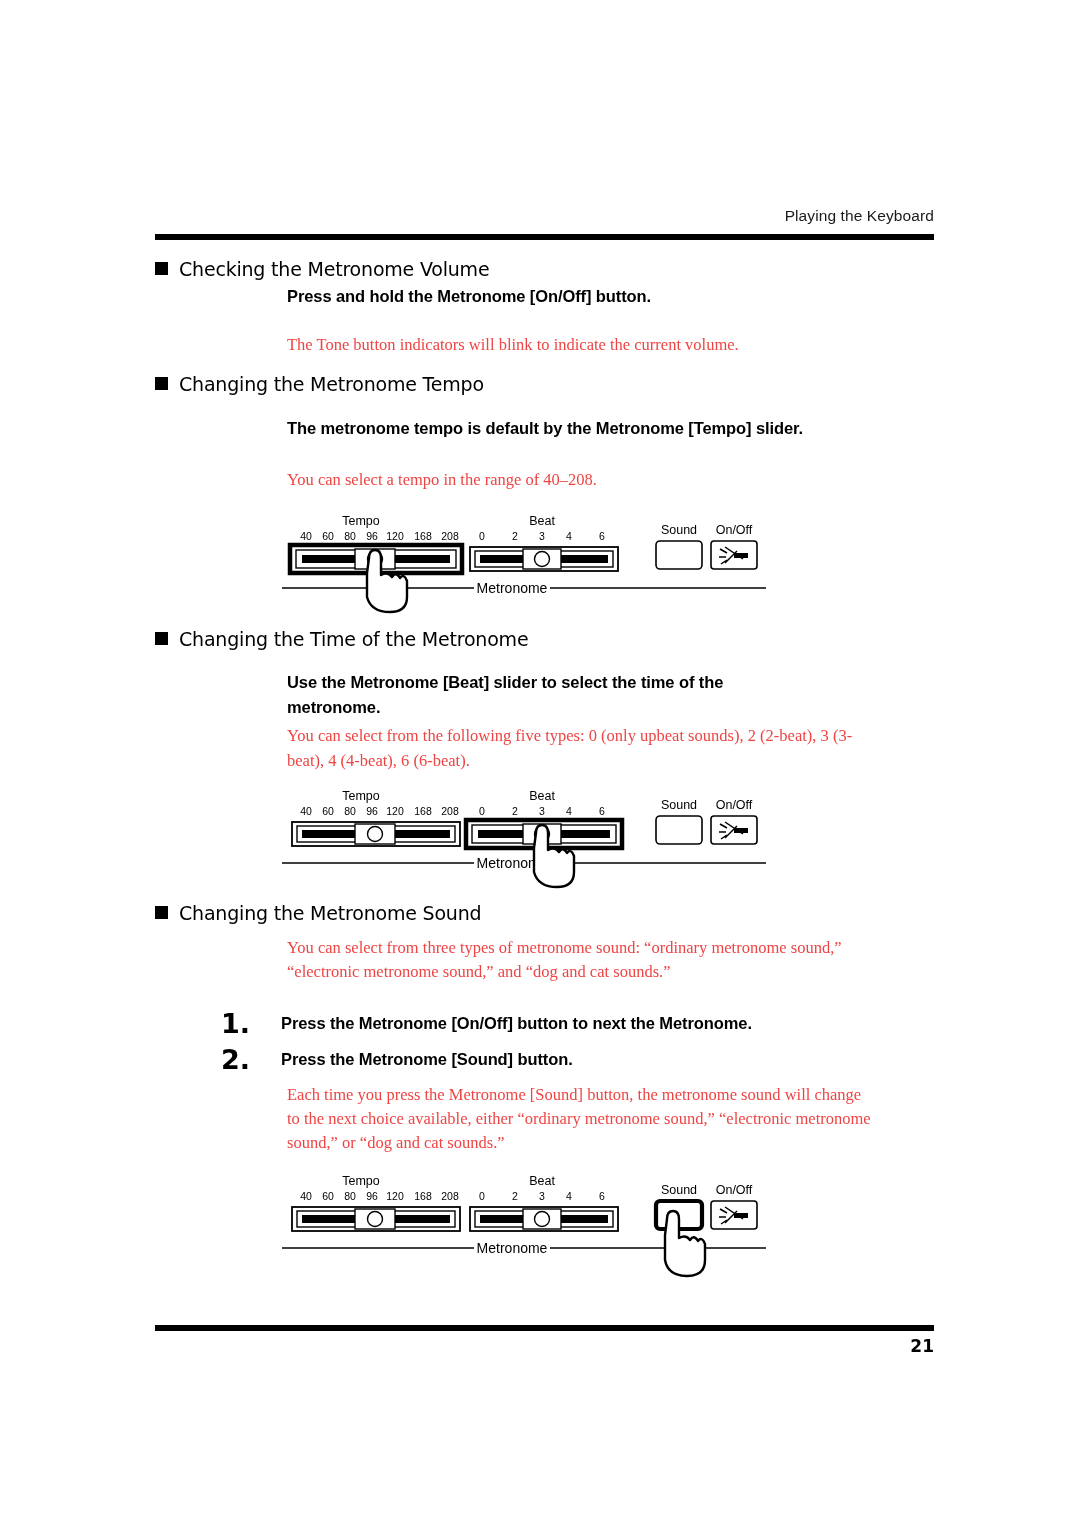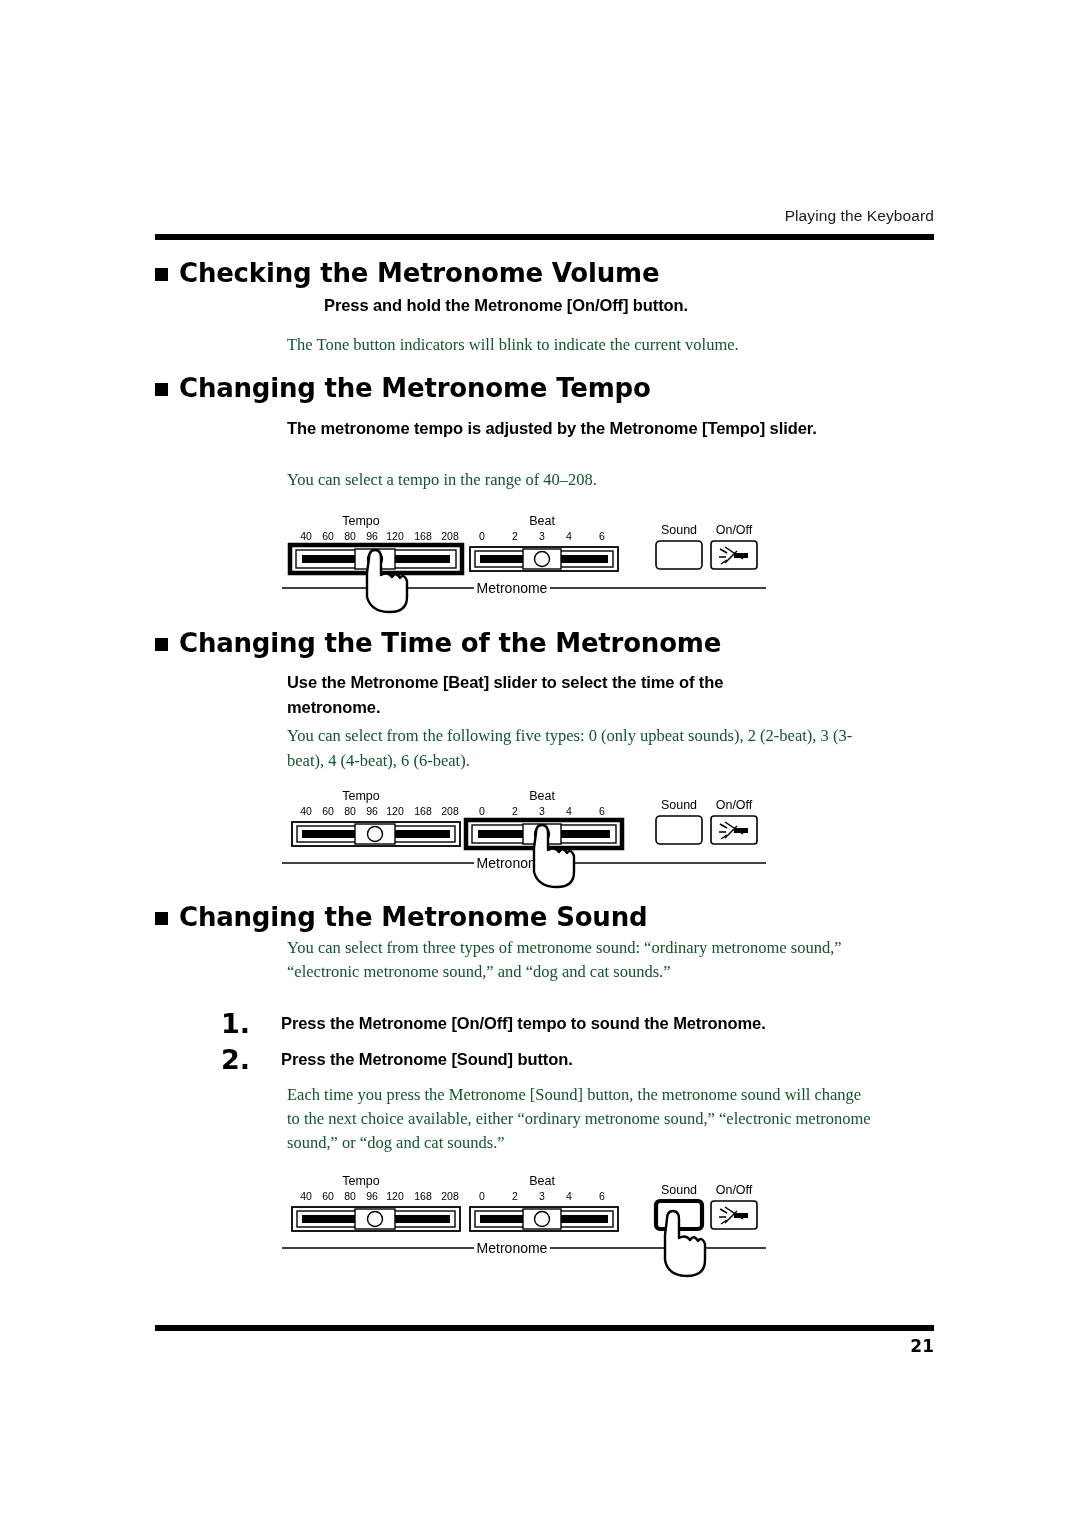--- a/index.html
+++ b/index.html
@@ -41,22 +41,22 @@
     width: 779px;
     height: 6px;
     background: #000;
   }
 
   
   .h2 {
     position: absolute;
     left: 155px;
     font-family: "DejaVu Sans", sans-serif;
-    font-weight: bold;
-    font-size: 26px;
+    font-weight: normal;
+    font-size: 19px;
     letter-spacing: -0.2px;
     white-space: nowrap;
   }
   .h2 .bullet {
     display: inline-block;
     width: 13px;
     height: 13px;
     background: #000;
     margin-right: 11px;
     vertical-align: 1px;
@@ -73,21 +73,21 @@
     letter-spacing: -0.1px;
   }
 
   
   .body-text {
     position: absolute;
     left: 287px;
     font-family: "Liberation Serif", serif;
     font-size: 16.5px;
     line-height: 25px;
-    color: #14532d;
+    color: #ef4444;
   }
 
   
   .step-num {
     position: absolute;
     left: 221px;
     font-family: "DejaVu Sans", sans-serif;
     font-weight: bold;
     font-size: 27px;
     line-height: 1;
@@ -134,27 +134,27 @@
 <body>
 
 <div class="page">
 
   <div class="running-head">Playing the Keyboard</div>
   <div class="head-rule"></div>
 
   <div class="h2" style="top:258px;">
     <span class="bullet"></span><span>Checking the Metronome Volume</span>
   </div>
-  <div class="lead" style="top:293px; width:640px;margin-left:37px;">Press and hold the Metronome [On/Off] button.</div>
+  <div class="lead" style="top:284px; width:640px;">Press and hold the Metronome [On/Off] button.</div>
   <div class="body-text" style="top:332px; width:640px;">The Tone button indicators will blink to indicate the current volume.</div>
 
   <div class="h2" style="top:373px;">
     <span class="bullet"></span><span>Changing the Metronome Tempo</span>
   </div>
-  <div class="lead" style="top:416px; width:540px;">The metronome tempo is adjusted by the Metronome [Tempo] slider.</div>
+  <div class="lead" style="top:416px; width:540px;">The metronome tempo is default by the Metronome [Tempo] slider.</div>
   <div class="body-text" style="top:467px; width:640px;">You can select a tempo in the range of 40–208.</div>
 
   <div class="panel" style="left:278px; top:505px;">
     <svg width="492" height="120" viewBox="0 0 492 120" xmlns="http://www.w3.org/2000/svg">
       <g fill="none" stroke="#000" stroke-width="1.4">
 
         <text x="83" y="20" fill="#000" stroke="none" font-family="Liberation Sans, sans-serif" font-size="12.5" text-anchor="middle">Tempo</text>
         <g fill="#000" stroke="none" font-family="Liberation Sans, sans-serif" font-size="10.5" text-anchor="middle">
           <text x="28" y="35">40</text>
             <text x="50" y="35">60</text>
@@ -280,21 +280,21 @@
     </svg>
   </div>
 
   <div class="h2" style="top:902px;">
     <span class="bullet"></span><span>Changing the Metronome Sound</span>
   </div>
   <div class="body-text" style="top:935px; width:640px;">You can select from three types of metronome sound: “ordinary metronome sound,”</div>
   <div class="body-text" style="top:959px; width:640px;">“electronic metronome sound,” and “dog and cat sounds.”</div>
 
   <div class="step-num" style="top:1010px;">1.</div>
-  <div class="step-text" style="top:1014px;">Press the Metronome [On/Off] tempo to sound the Metronome.</div>
+  <div class="step-text" style="top:1014px;">Press the Metronome [On/Off] button to next the Metronome.</div>
 
   <div class="step-num" style="top:1046px;">2.</div>
   <div class="step-text" style="top:1050px;">Press the Metronome [Sound] button.</div>
 
   <div class="body-text" style="top:1082px; width:640px;">Each time you press the Metronome [Sound] button, the metronome sound will change</div>
   <div class="body-text" style="top:1106px; width:640px;">to the next choice available, either “ordinary metronome sound,” “electronic metronome</div>
   <div class="body-text" style="top:1130px; width:640px;">sound,” or “dog and cat sounds.”</div>
 
   <div class="panel" style="left:278px; top:1165px;">
     <svg width="492" height="130" viewBox="0 0 492 130" xmlns="http://www.w3.org/2000/svg">

